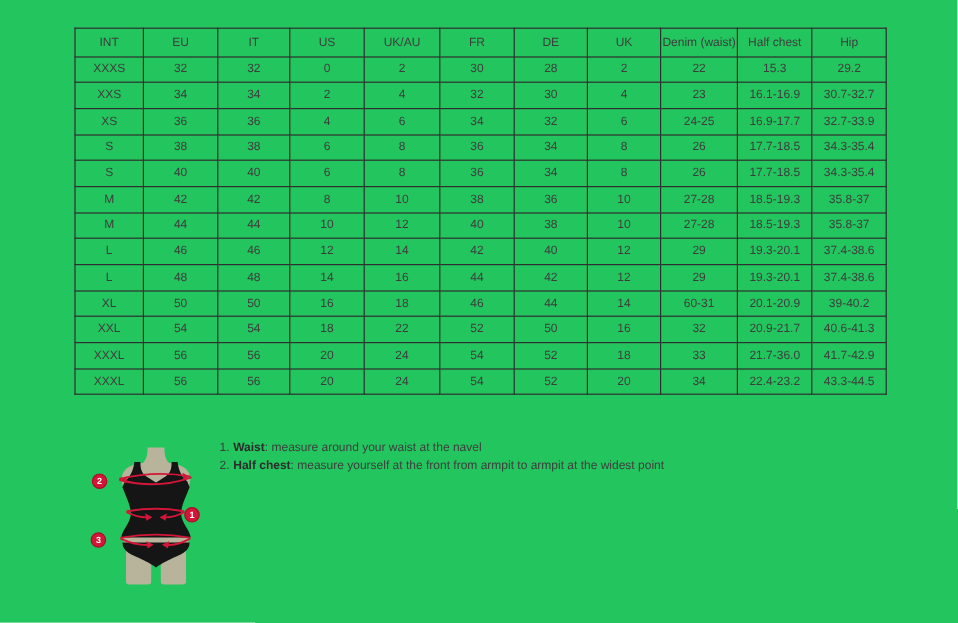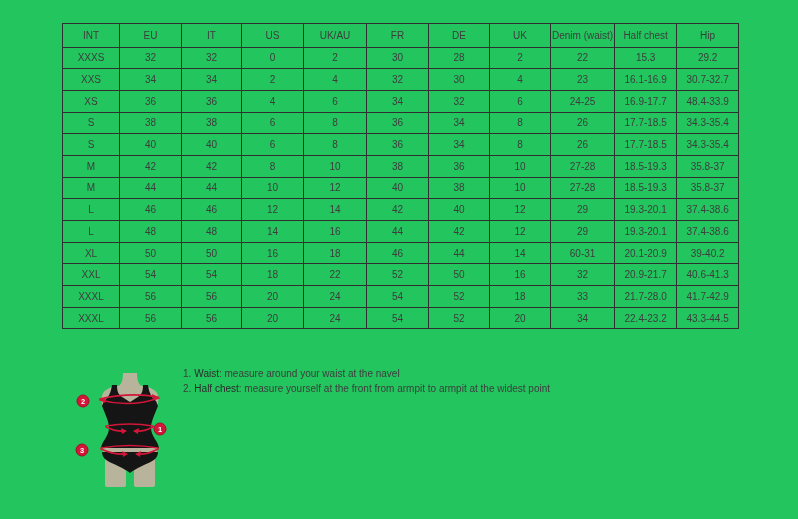--- a/index.html
+++ b/index.html
@@ -22,21 +22,21 @@
   .measure-heading {
     position:absolute; left:66px; top:349px;
     font-size:10px; font-weight:700; letter-spacing:.4px; color:#2b2b2b;
   }
   .instructions {
     position:absolute; left:183px; top:369px;
     list-style:none; font-size:10px; color:#3d3d3d;
   }
   .instructions li { margin-bottom:4.6px; line-height:10px; }
   .instructions .num { margin-right:3px; }
-  .instructions b { font-weight:400; color:#2b2b2b;margin-top:24px; }
+  .instructions b { font-weight:700; color:#2b2b2b;margin-top:24px; }
   .figure-wrap { position:absolute; left:72px; top:371px; width:104px; height:124px; }
 </style>
 </head>
 <body>
 
 <div class="page">
 
   <table class="size-chart">
     <colgroup>
       <col style="width:57px">
@@ -97,21 +97,21 @@
           <td>XS</td>
           <td>36</td>
           <td>36</td>
           <td>4</td>
           <td>6</td>
           <td>34</td>
           <td>32</td>
           <td>6</td>
           <td>24-25</td>
           <td>16.9-17.7</td>
-          <td>48.4-33.9</td>
+          <td>32.7-33.9</td>
         </tr>
         <tr>
           <td>S</td>
           <td>38</td>
           <td>38</td>
           <td>6</td>
           <td>8</td>
           <td>36</td>
           <td>34</td>
           <td>8</td>
@@ -213,21 +213,21 @@
         <tr>
           <td>XXXL</td>
           <td>56</td>
           <td>56</td>
           <td>20</td>
           <td>24</td>
           <td>54</td>
           <td>52</td>
           <td>18</td>
           <td>33</td>
-          <td>21.7-28.0</td>
+          <td>21.7-36.0</td>
           <td>41.7-42.9</td>
         </tr>
         <tr>
           <td>XXXL</td>
           <td>56</td>
           <td>56</td>
           <td>20</td>
           <td>24</td>
           <td>54</td>
           <td>52</td>

